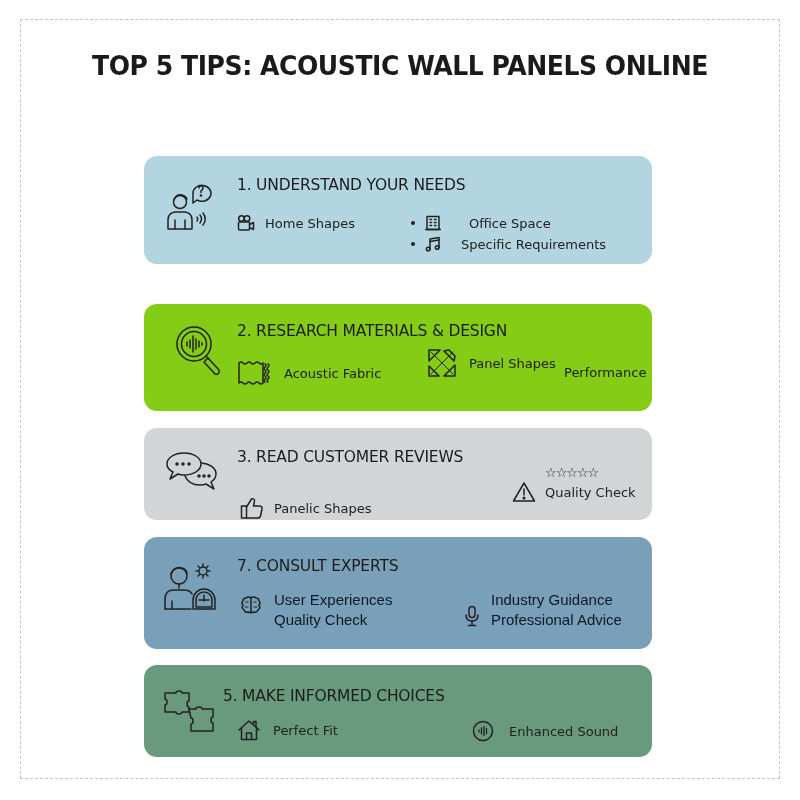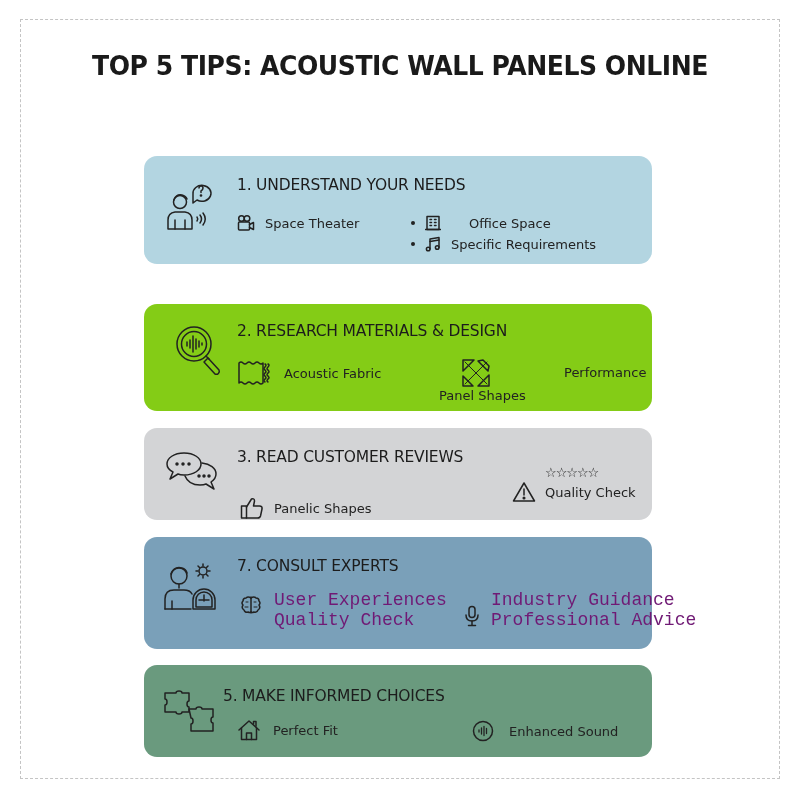--- a/index.html
+++ b/index.html
@@ -4,21 +4,21 @@
 <style>
   html, body { margin:0; padding:0; }
   body { width:800px; height:800px; background:#ffffff; position:relative; overflow:hidden; font-family:"Liberation Sans", sans-serif; color:#1e1e1e; }
   .frame { position:absolute; left:20px; top:19px; width:760px; height:760px; box-sizing:border-box; border:1.5px dashed #c4c4c4; }
   .title { position:absolute; left:0; top:50px; width:800px; text-align:center; font-family:"DejaVu Sans", sans-serif; font-weight:bold; font-size:27px; letter-spacing:-0.5px; color:#1a1a1a; transform:scaleX(0.93); }
   .card { position:absolute; left:144px; width:508px; border-radius:13px; }
   .card .main-icon { position:absolute; }
   .card .heading { position:absolute; font-family:"DejaVu Sans", sans-serif; font-size:15.5px; color:#1c1c1c; letter-spacing:-0.2px; white-space:nowrap; }
   .item { position:absolute; display:flex; align-items:center; font-family:"DejaVu Sans", sans-serif; font-size:13px; color:#222; white-space:nowrap; }
   .item svg { flex:none; }
-  .stack { position:absolute; font-family:Liberation Mono, monospace; font-size:18px; color:#701a75; line-height:20px; white-space:nowrap; }
+  .stack { position:absolute; font-family:Liberation Sans, sans-serif; font-size:15px; color:#0f172a; line-height:20px; white-space:nowrap; }
   .bullet { display:inline-block; width:4px; height:4px; border-radius:50%; background:#222; margin-right:10px; }
   svg { stroke:#222; fill:none; stroke-width:1.5; stroke-linecap:round; stroke-linejoin:round; }
 </style>
 </head>
 <body>
 
 <div class="frame"></div>
 <div class="title">TOP 5 TIPS: ACOUSTIC WALL PANELS ONLINE</div>
 
 <div class="card" style="top:156px;height:108px;background:#b3d5e1;">
@@ -35,61 +35,61 @@
     <path d="M37 33 q4.5 6 0 12"></path>
   </svg>
   <div class="heading" style="left:93px;top:20px;">1. UNDERSTAND YOUR NEEDS</div>
   <div class="item" style="left:93px;top:58px;">
     <svg width="18" height="18" viewBox="0 0 18 18">
       <circle cx="4.5" cy="4.5" r="2.8"></circle>
         <circle cx="10" cy="4.5" r="2.8"></circle>
       <rect x="1.5" y="8" width="11" height="8" rx="1"></rect>
       <path d="M12.5 10.5 l4 -2 v7 l-4 -2"></path>
     </svg>
-    <span style="margin-left:10px;">Space Theater</span>
+    <span style="margin-left:10px;">Home Shapes</span>
   </div>
   <div class="item" style="left:267px;top:59px;">
     <span class="bullet"></span>
     <svg width="16" height="16" viewBox="0 0 16 16">
       <rect x="2" y="1.5" width="12" height="13"></rect>
       <path d="M0.5 14.5 h15"></path>
       <path d="M5 4.5 h1.5 M9.5 4.5 h1.5 M5 7.5 h1.5 M9.5 7.5 h1.5 M5 10.5 h1.5 M9.5 10.5 h1.5"></path>
     </svg>
     <span style="margin-left:28px;">Office Space</span>
   </div>
   <div class="item" style="left:267px;top:80px;">
     <span class="bullet"></span>
     <svg width="16" height="16" viewBox="0 0 16 16">
       <path d="M5 13 V3 l9 -1.5 V11.5"></path>
       <path d="M5 5.5 l9 -1.5"></path>
       <circle cx="3.2" cy="13" r="1.8"></circle>
         <circle cx="12.2" cy="11.5" r="1.8"></circle>
     </svg>
-    <span style="margin-left:10px;">Specific Requirements</span>
+    <span style="margin-left:20px;">Specific Requirements</span>
   </div>
 </div>
 
 <div class="card" style="top:304px;height:107px;background:#84cc16;text-align:center;">
   <svg class="main-icon" style="left:30px;top:19px;" width="50" height="56" viewBox="0 0 50 56">
     <circle cx="20" cy="21" r="17"></circle>
     <circle cx="20" cy="21" r="12.5"></circle>
     <path d="M13 19 v4 M16 17 v8 M19 13 v16 M22 16 v10 M25 18 v6 M28 20 v2"></path>
     <path d="M32 33 l3 3"></path>
     <path d="M34 35 l11 12 a3 3 0 0 1 -4 4 l-11 -12 z"></path>
   </svg>
   <div class="heading" style="left:93px;top:18px;">2. RESEARCH MATERIALS &amp; DESIGN</div>
   <div class="item" style="left:93px;top:56px;">
     <svg width="34" height="26" viewBox="0 0 34 26">
       <path d="M2 3 q2 -2 4 0 q2 2 4 0 q2 -2 4 0 q2 2 4 0 q2 -2 4 0 q2 2 4 0 v20 q-2 2 -4 0 q-2 -2 -4 0 q-2 2 -4 0 q-2 -2 -4 0 q-2 2 -4 0 q-2 -2 -4 0 z"></path>
       <path d="M28 4 q2 1 0 3 q-2 2 0 3 q2 2 0 3 q-2 2 0 3 q2 2 0 3 q-2 2 0 3"></path>
       <path d="M31 4 q2 1 0 3 q-2 2 0 3 q2 2 0 3 q-2 2 0 3 q2 2 0 3 q-2 2 0 3"></path>
     </svg>
     <span style="margin-left:13px;">Acoustic Fabric</span>
   </div>
-  <div class="item" style="left:283px;top:54px;flex-direction:column;">
+  <div class="item" style="left:283px;top:44px;">
     <svg width="30" height="30" viewBox="0 0 30 30">
       <path d="M2 2 h11 l-11 11 z"></path>
       <path d="M2 28 v-10 l10 10 z"></path>
       <path d="M28 28 v-11 l-11 11 z" transform="translate(0,0)"></path>
       <path d="M17 3 l5 -1 l6 6 l-1 5 z"></path>
       <path d="M4 4 l22 22 M26 4 l-22 22" stroke-width="1"></path>
     </svg>
     <span style="margin-left:12px;">Panel Shapes</span>
   </div>
   <div class="item" style="left:420px;top:61px;">

